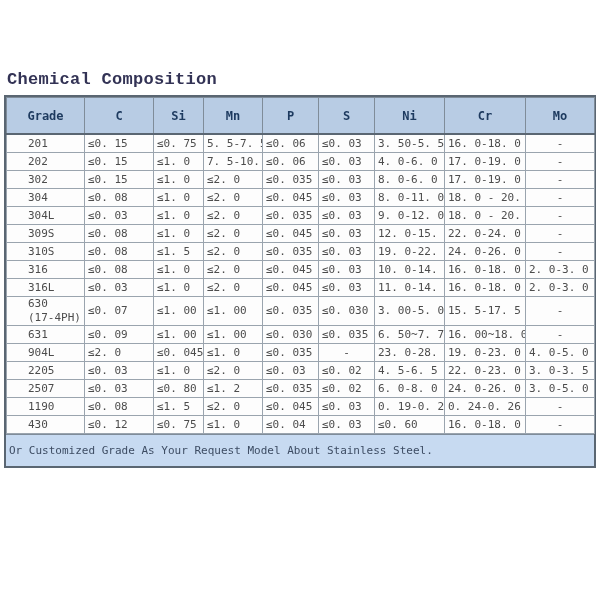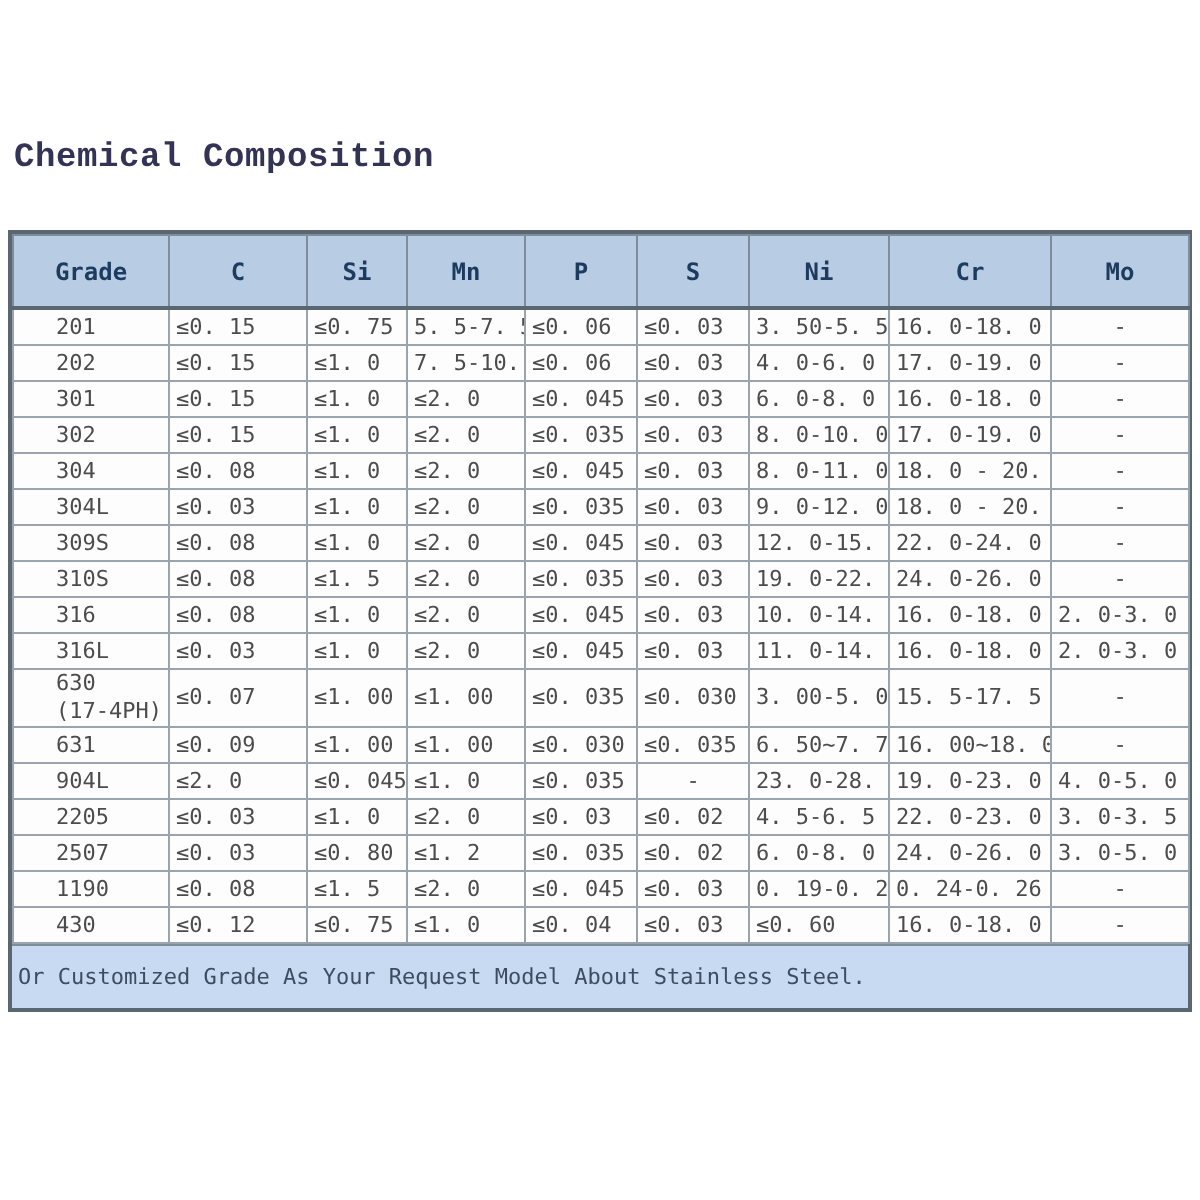--- a/index.html
+++ b/index.html
@@ -18,21 +18,21 @@
   }
   .page-title {
     margin: 0 0 0 7px;
     font-family: Liberation Mono, monospace;
     font-weight: bold;
     font-size: 17px;
     letter-spacing: 0.3px;
     color: #333355;
   }
   .table-wrap {
-    margin: 26px 0 0 4px;
+    margin: 6px 0 0 4px;
     width: 592px;
     border: 2px solid #5a6672;
     box-sizing: border-box;
     background: #000000;
   }
   table.comp {
     border-collapse: collapse;
     table-layout: fixed;
     width: 100%;
   }
@@ -139,38 +139,27 @@
             <td>≤0. 15</td>
             <td>≤1. 0</td>
             <td>7. 5-10. 0</td>
             <td>≤0. 06</td>
             <td>≤0. 03</td>
             <td>4. 0-6. 0</td>
             <td>17. 0-19. 0</td>
             <td class="c">-</td>
           </tr>
           <tr>
-            <td class="grade">301</td>
-            <td>≤0. 15</td>
-            <td>≤1. 0</td>
-            <td>≤2. 0</td>
-            <td>≤0. 045</td>
-            <td>≤0. 03</td>
-            <td>6. 0-8. 0</td>
-            <td>16. 0-18. 0</td>
-            <td class="c">-</td>
-          </tr>
-          <tr>
             <td class="grade">302</td>
             <td>≤0. 15</td>
             <td>≤1. 0</td>
             <td>≤2. 0</td>
             <td>≤0. 035</td>
             <td>≤0. 03</td>
-            <td>8. 0-10. 0</td>
+            <td>8. 0-6. 0</td>
             <td>17. 0-19. 0</td>
             <td class="c">-</td>
           </tr>
           <tr>
             <td class="grade">304</td>
             <td>≤0. 08</td>
             <td>≤1. 0</td>
             <td>≤2. 0</td>
             <td>≤0. 045</td>
             <td>≤0. 03</td>

